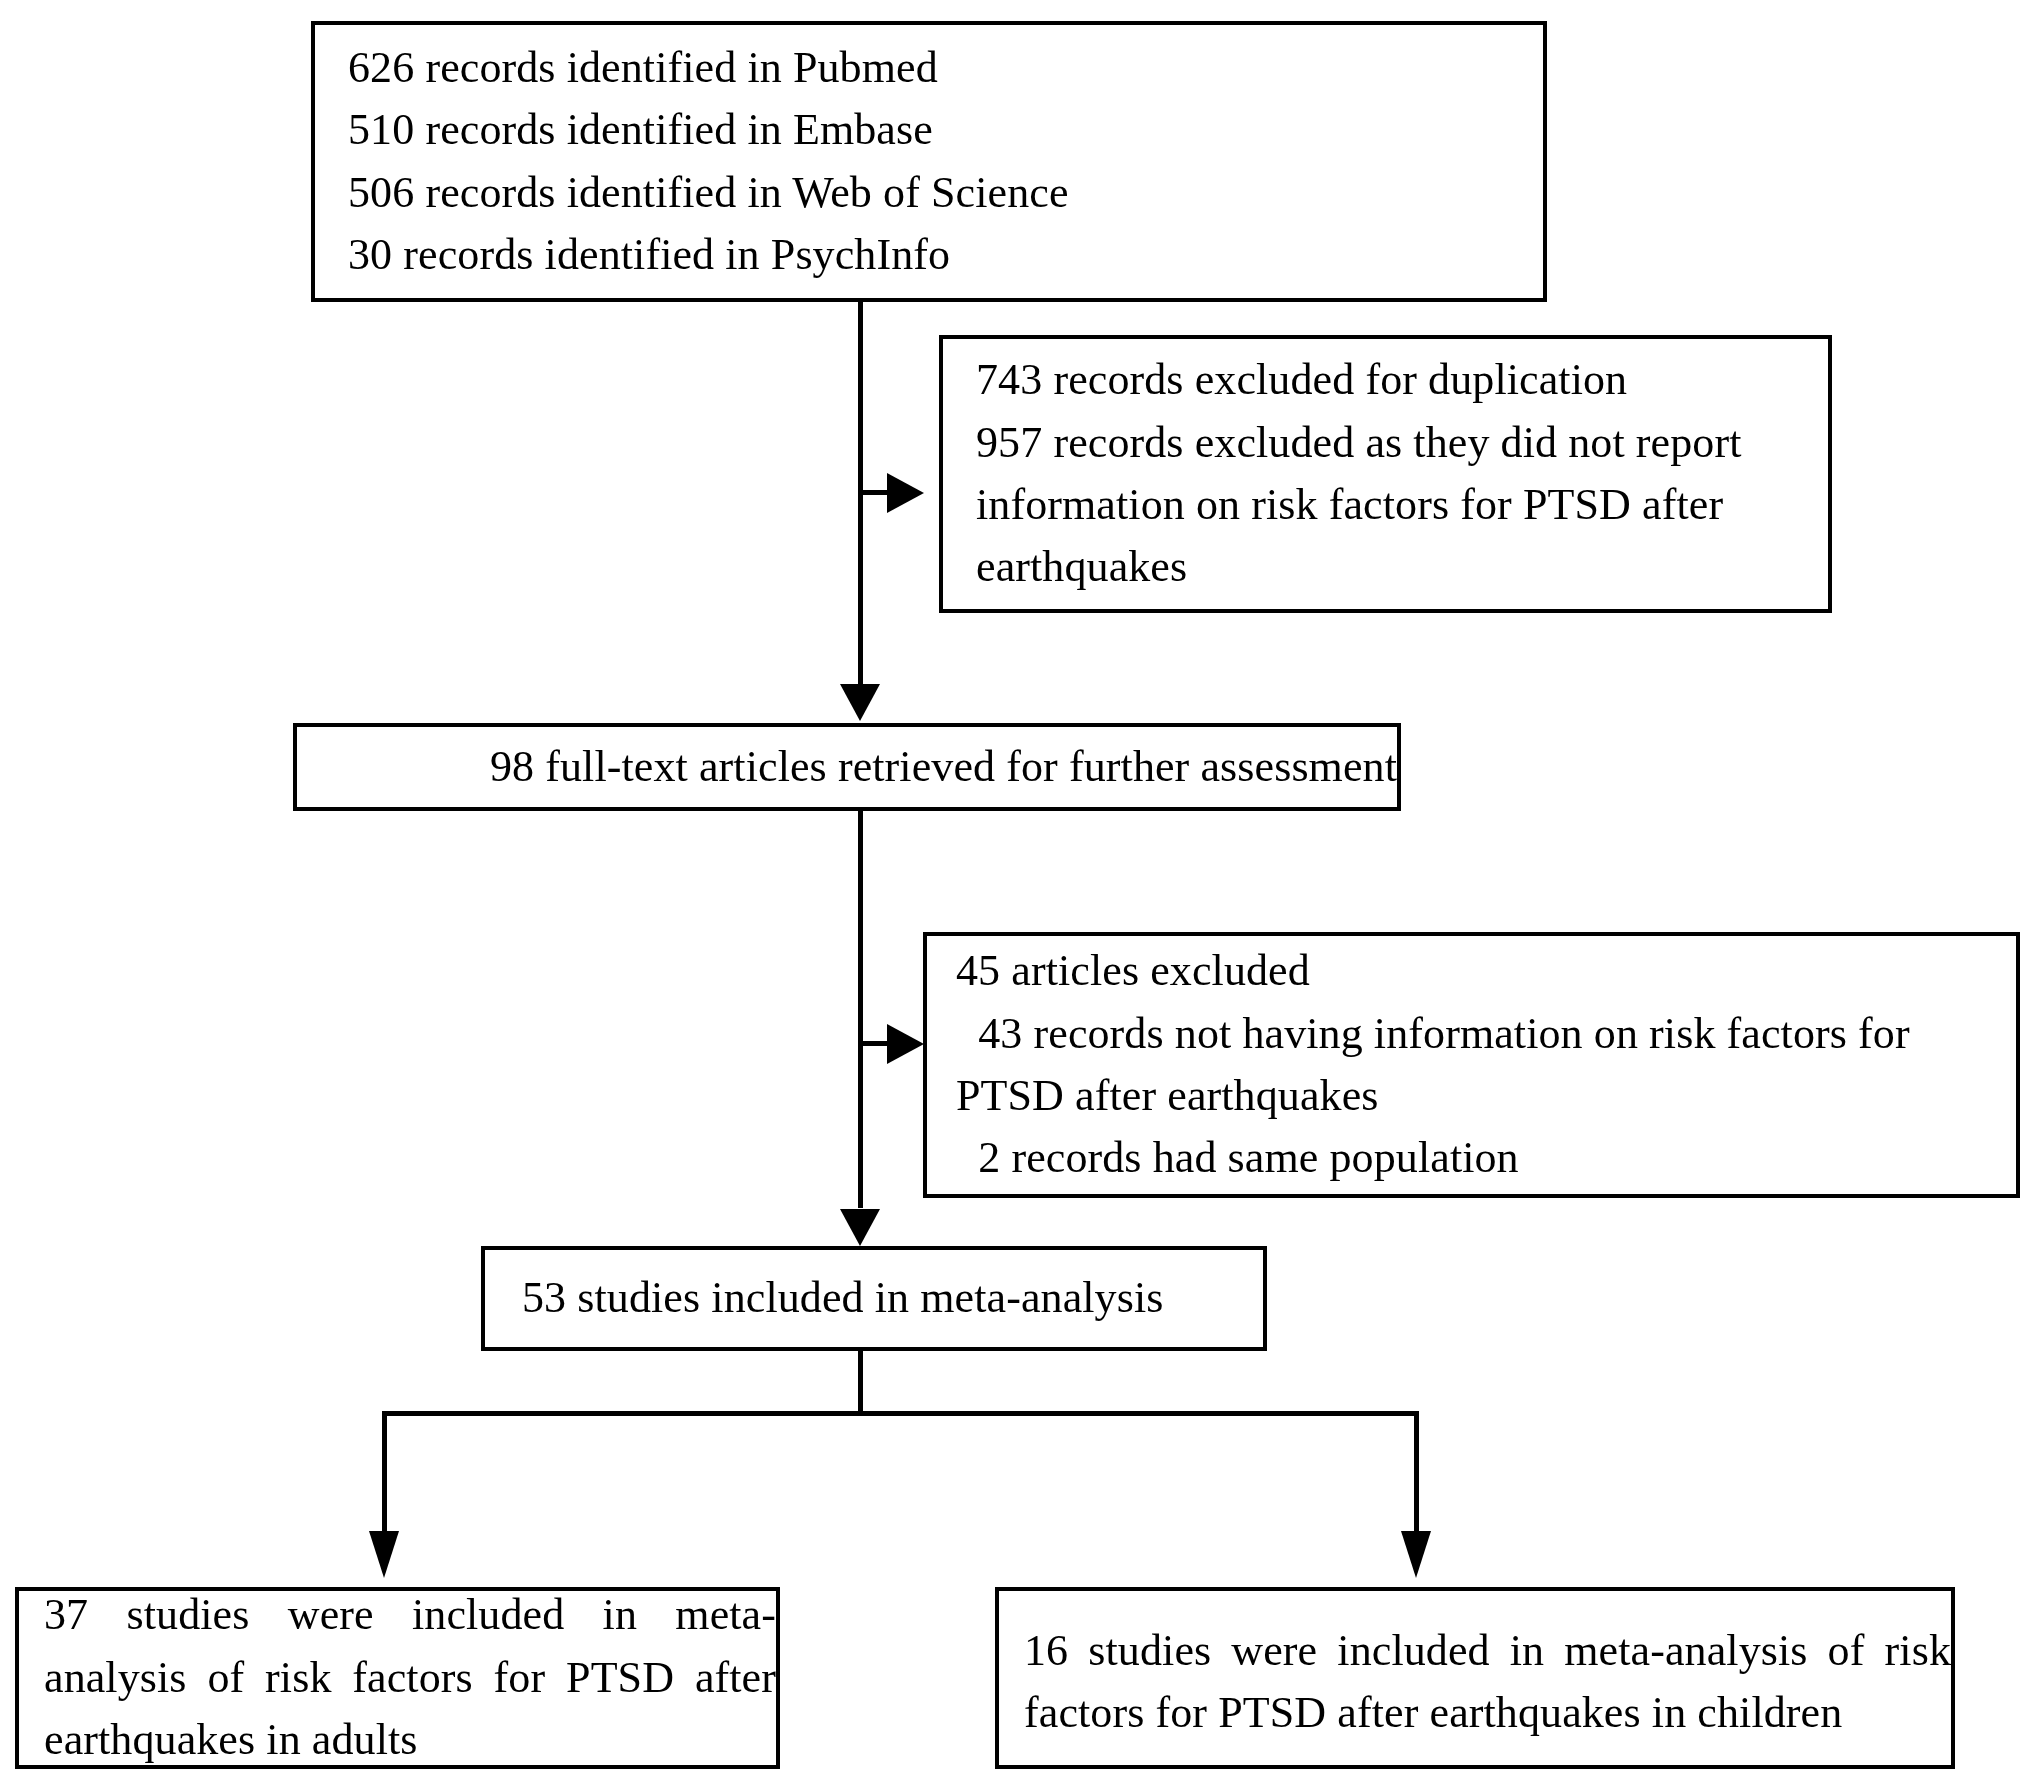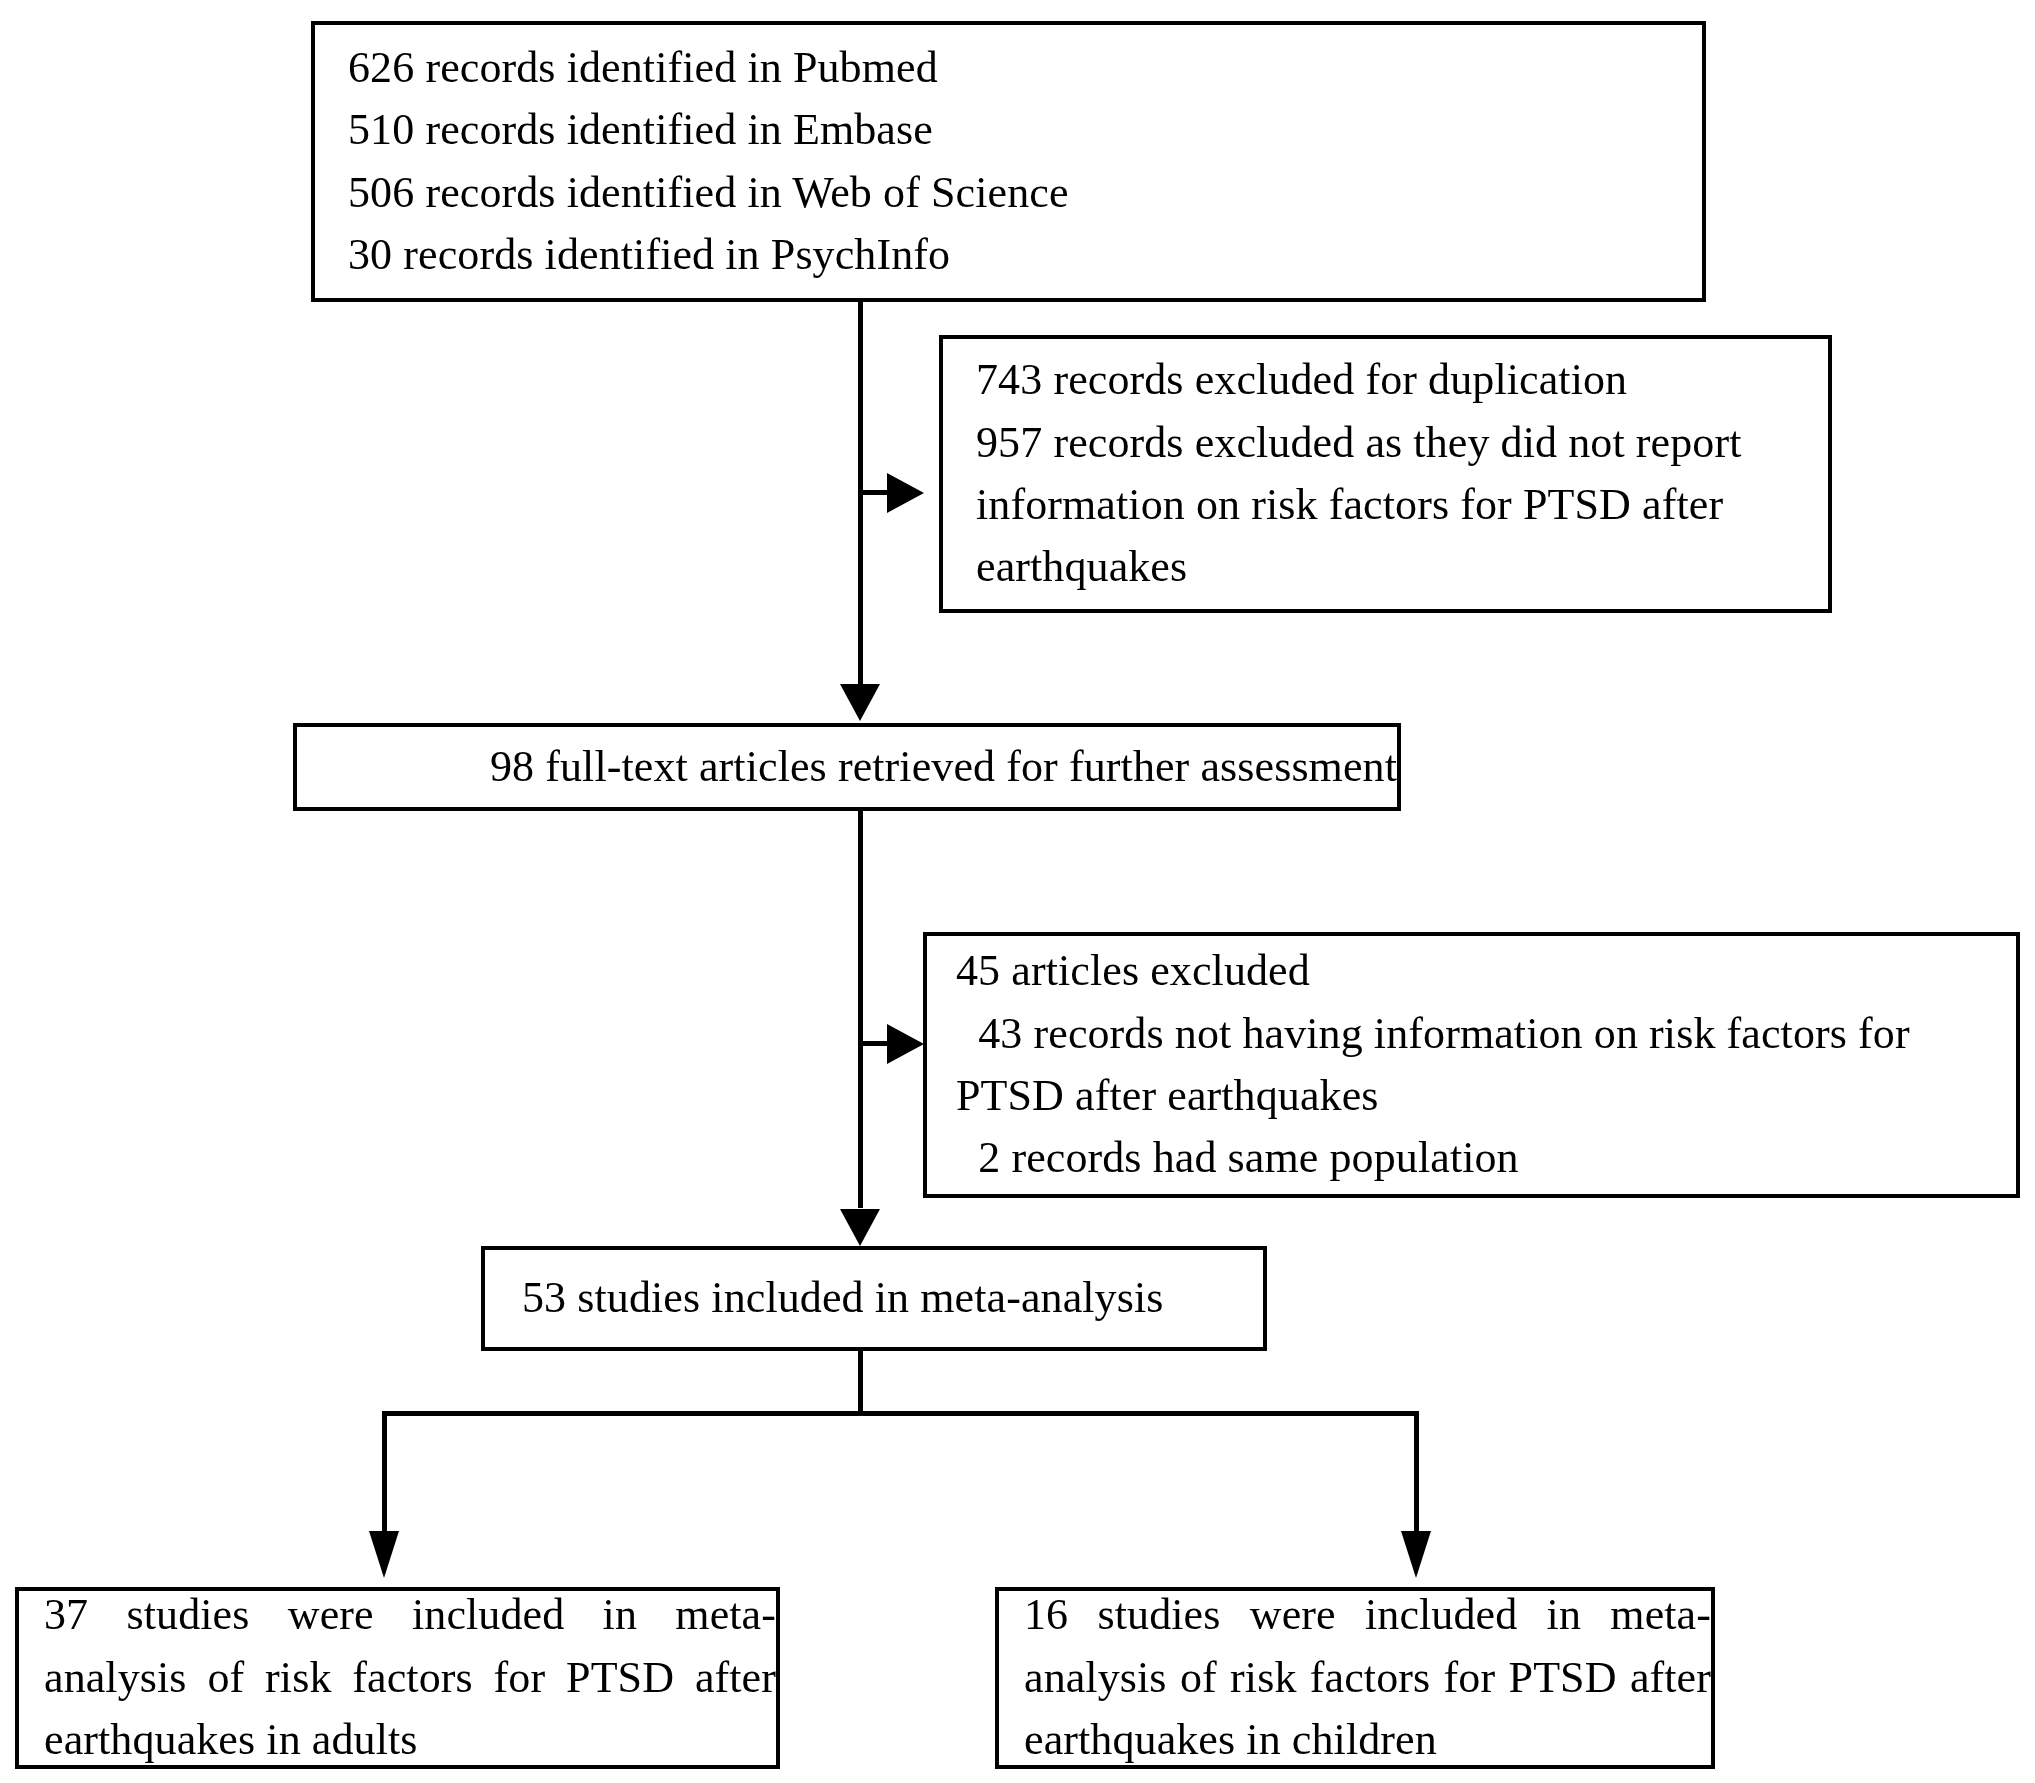--- a/index.html
+++ b/index.html
@@ -81,21 +81,21 @@
     border-top:20px solid transparent;
     border-bottom:20px solid transparent;
     border-left:37px solid #000000;
   }
 </style>
 </head>
 <body>
 
 <div id="stage">
 
-  <div class="node pad-a" style="left:311px; top:21px; width:1395px; height:281px;">
+  <div class="node pad-a" style="left:311px; top:21px; width:1236px; height:281px;">
     <span class="line">626 records identified in Pubmed</span>
     <span class="line">510 records identified in Embase</span>
     <span class="line">506 records identified in Web of Science</span>
     <span class="line">30 records identified in PsychInfo</span>
   </div>
 
   <div class="vline" style="left:858px; top:302px; height:382px;"></div>
   <div class="arrow-down" style="left:840px; top:684px;"></div>
 
   <div class="hline" style="left:858px; top:490px; width:29px;"></div>
@@ -135,18 +135,18 @@
   <div class="vline" style="left:382px; top:1411px; height:120px;"></div>
   <div class="arrow-down-slim" style="left:369px; top:1531px;"></div>
 
   <div class="vline" style="left:1414px; top:1411px; height:120px;"></div>
   <div class="arrow-down-slim" style="left:1401px; top:1531px;"></div>
 
   <div class="node pad-f justify" style="left:15px; top:1587px; width:765px; height:182px; justify-content:center;">
     <span class="line">37 studies were included in meta-analysis of risk factors for PTSD after earthquakes in adults</span>
   </div>
 
-  <div class="node pad-f justify" style="left:995px; top:1587px; width:720px; height:182px; justify-content:center;">
+  <div class="node pad-f justify" style="left:995px; top:1587px; width:960px; height:182px; justify-content:flex-end;">
     <span class="line">16 studies were included in meta-analysis of risk factors for PTSD after earthquakes in children</span>
   </div>
 
 </div>
 
 
 </body></html>

